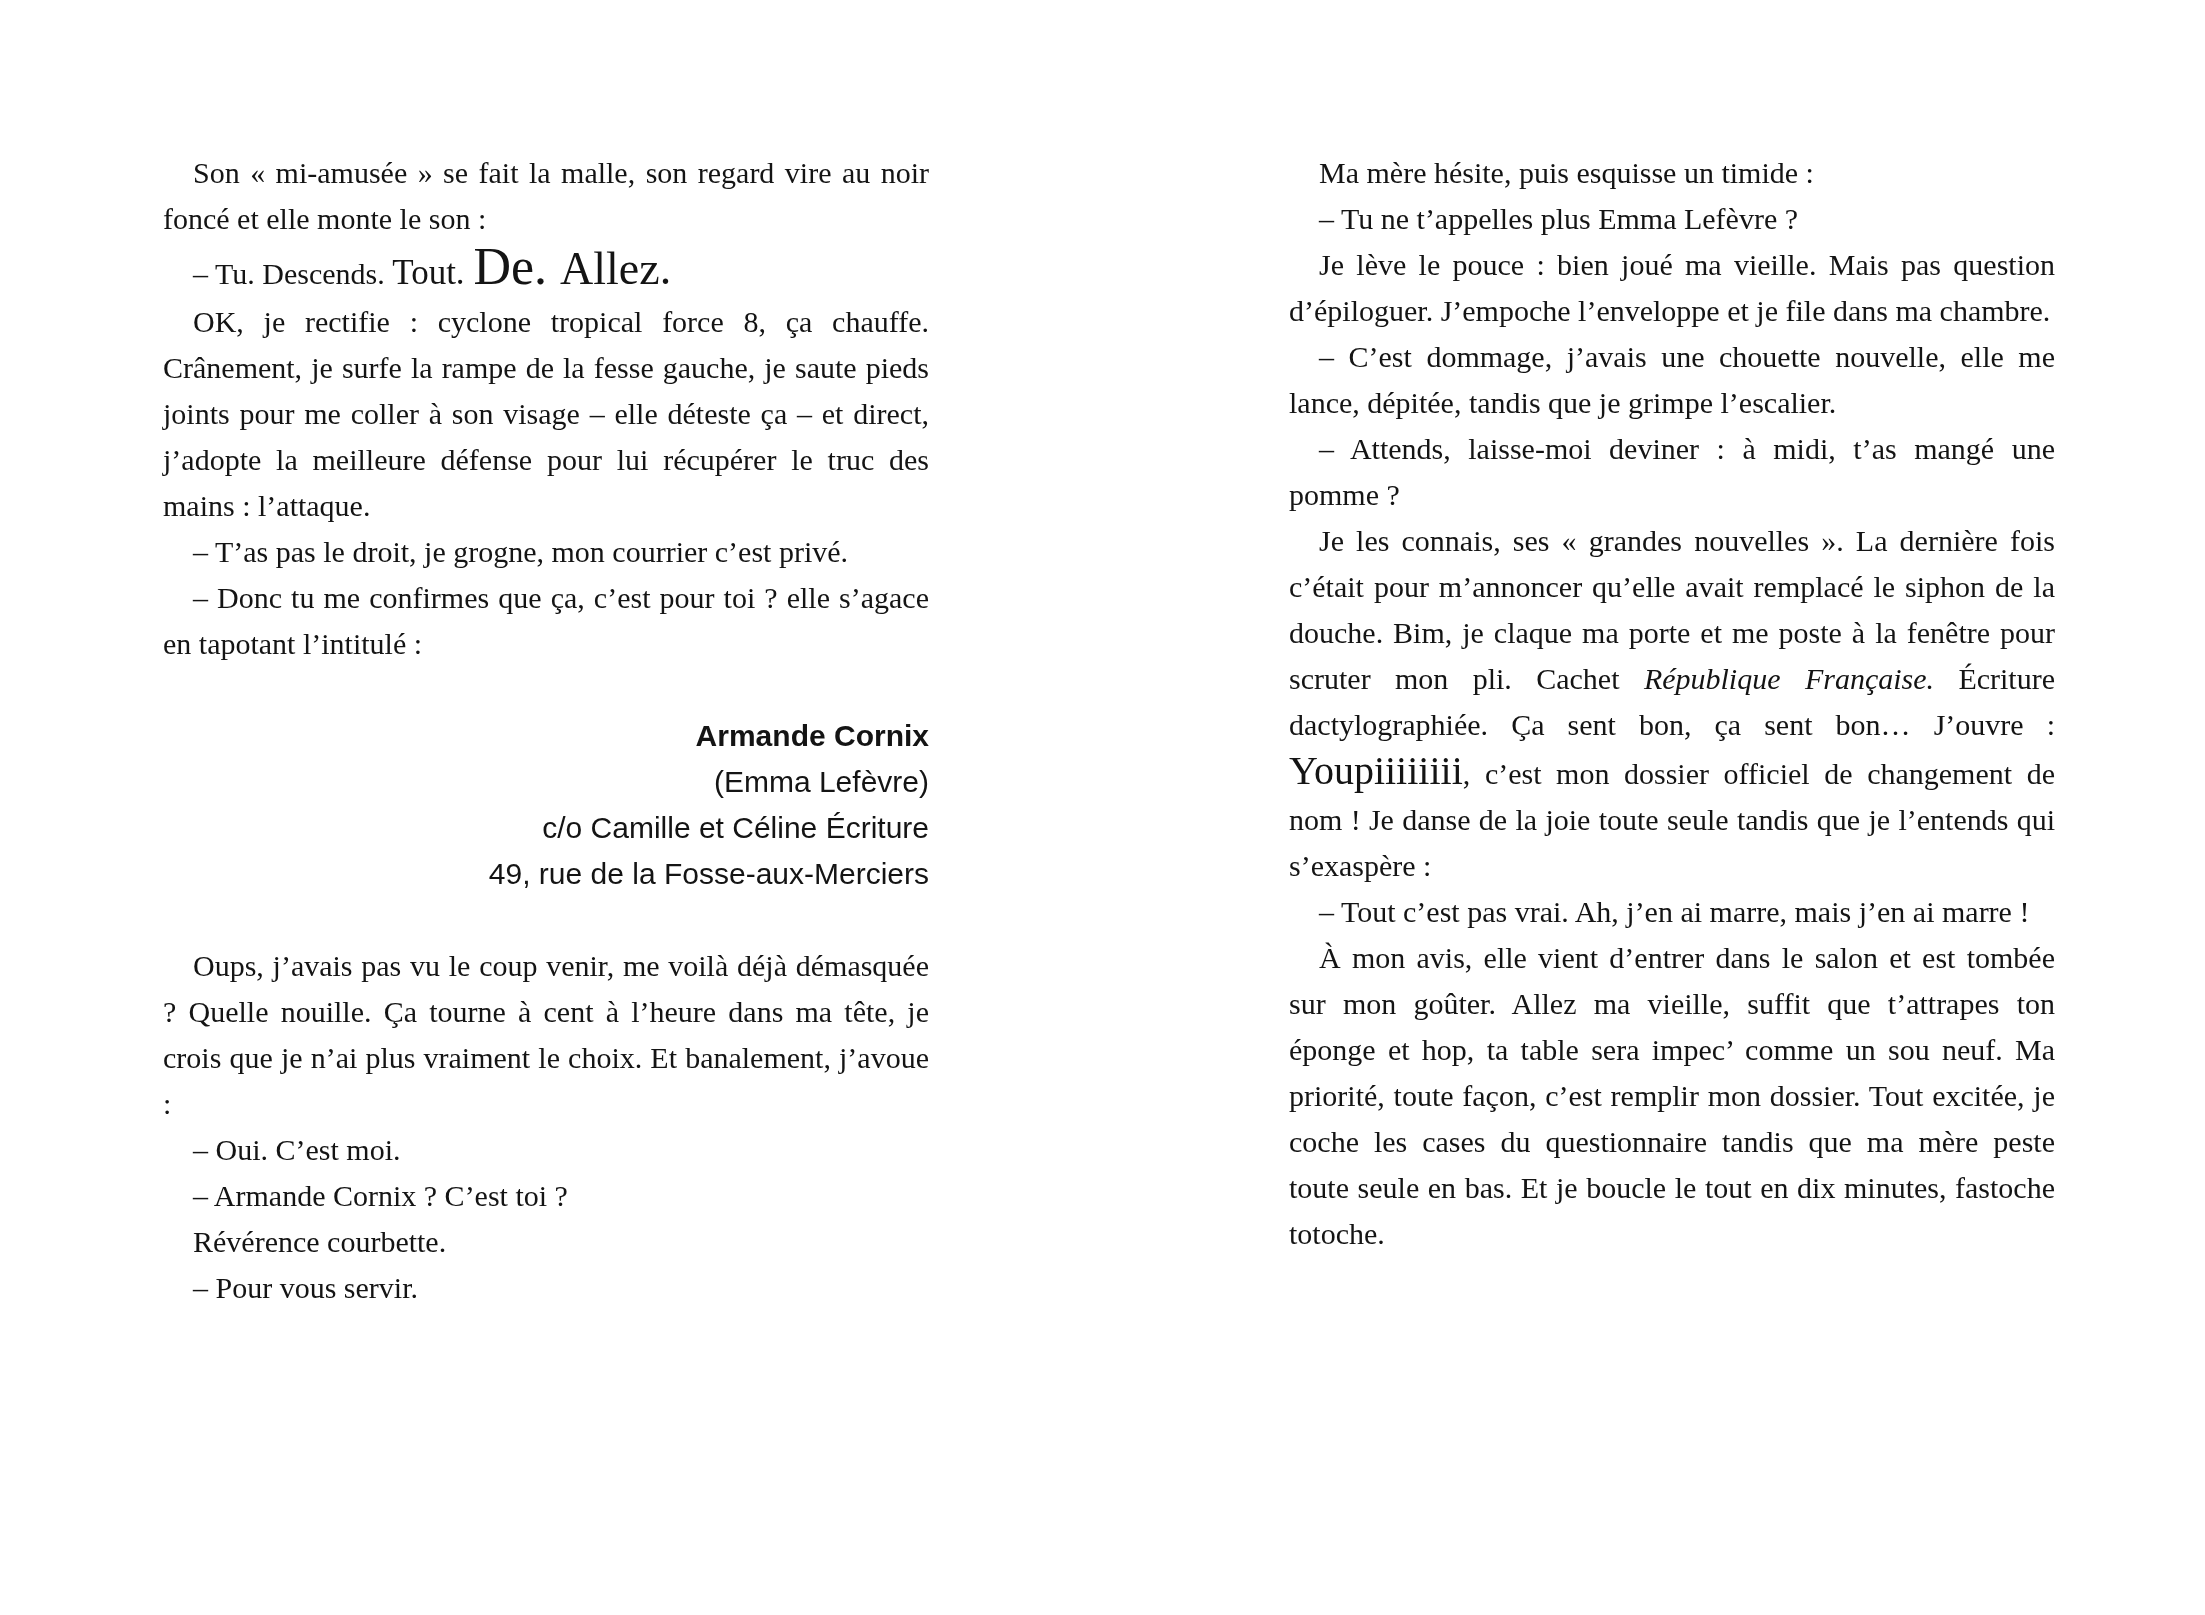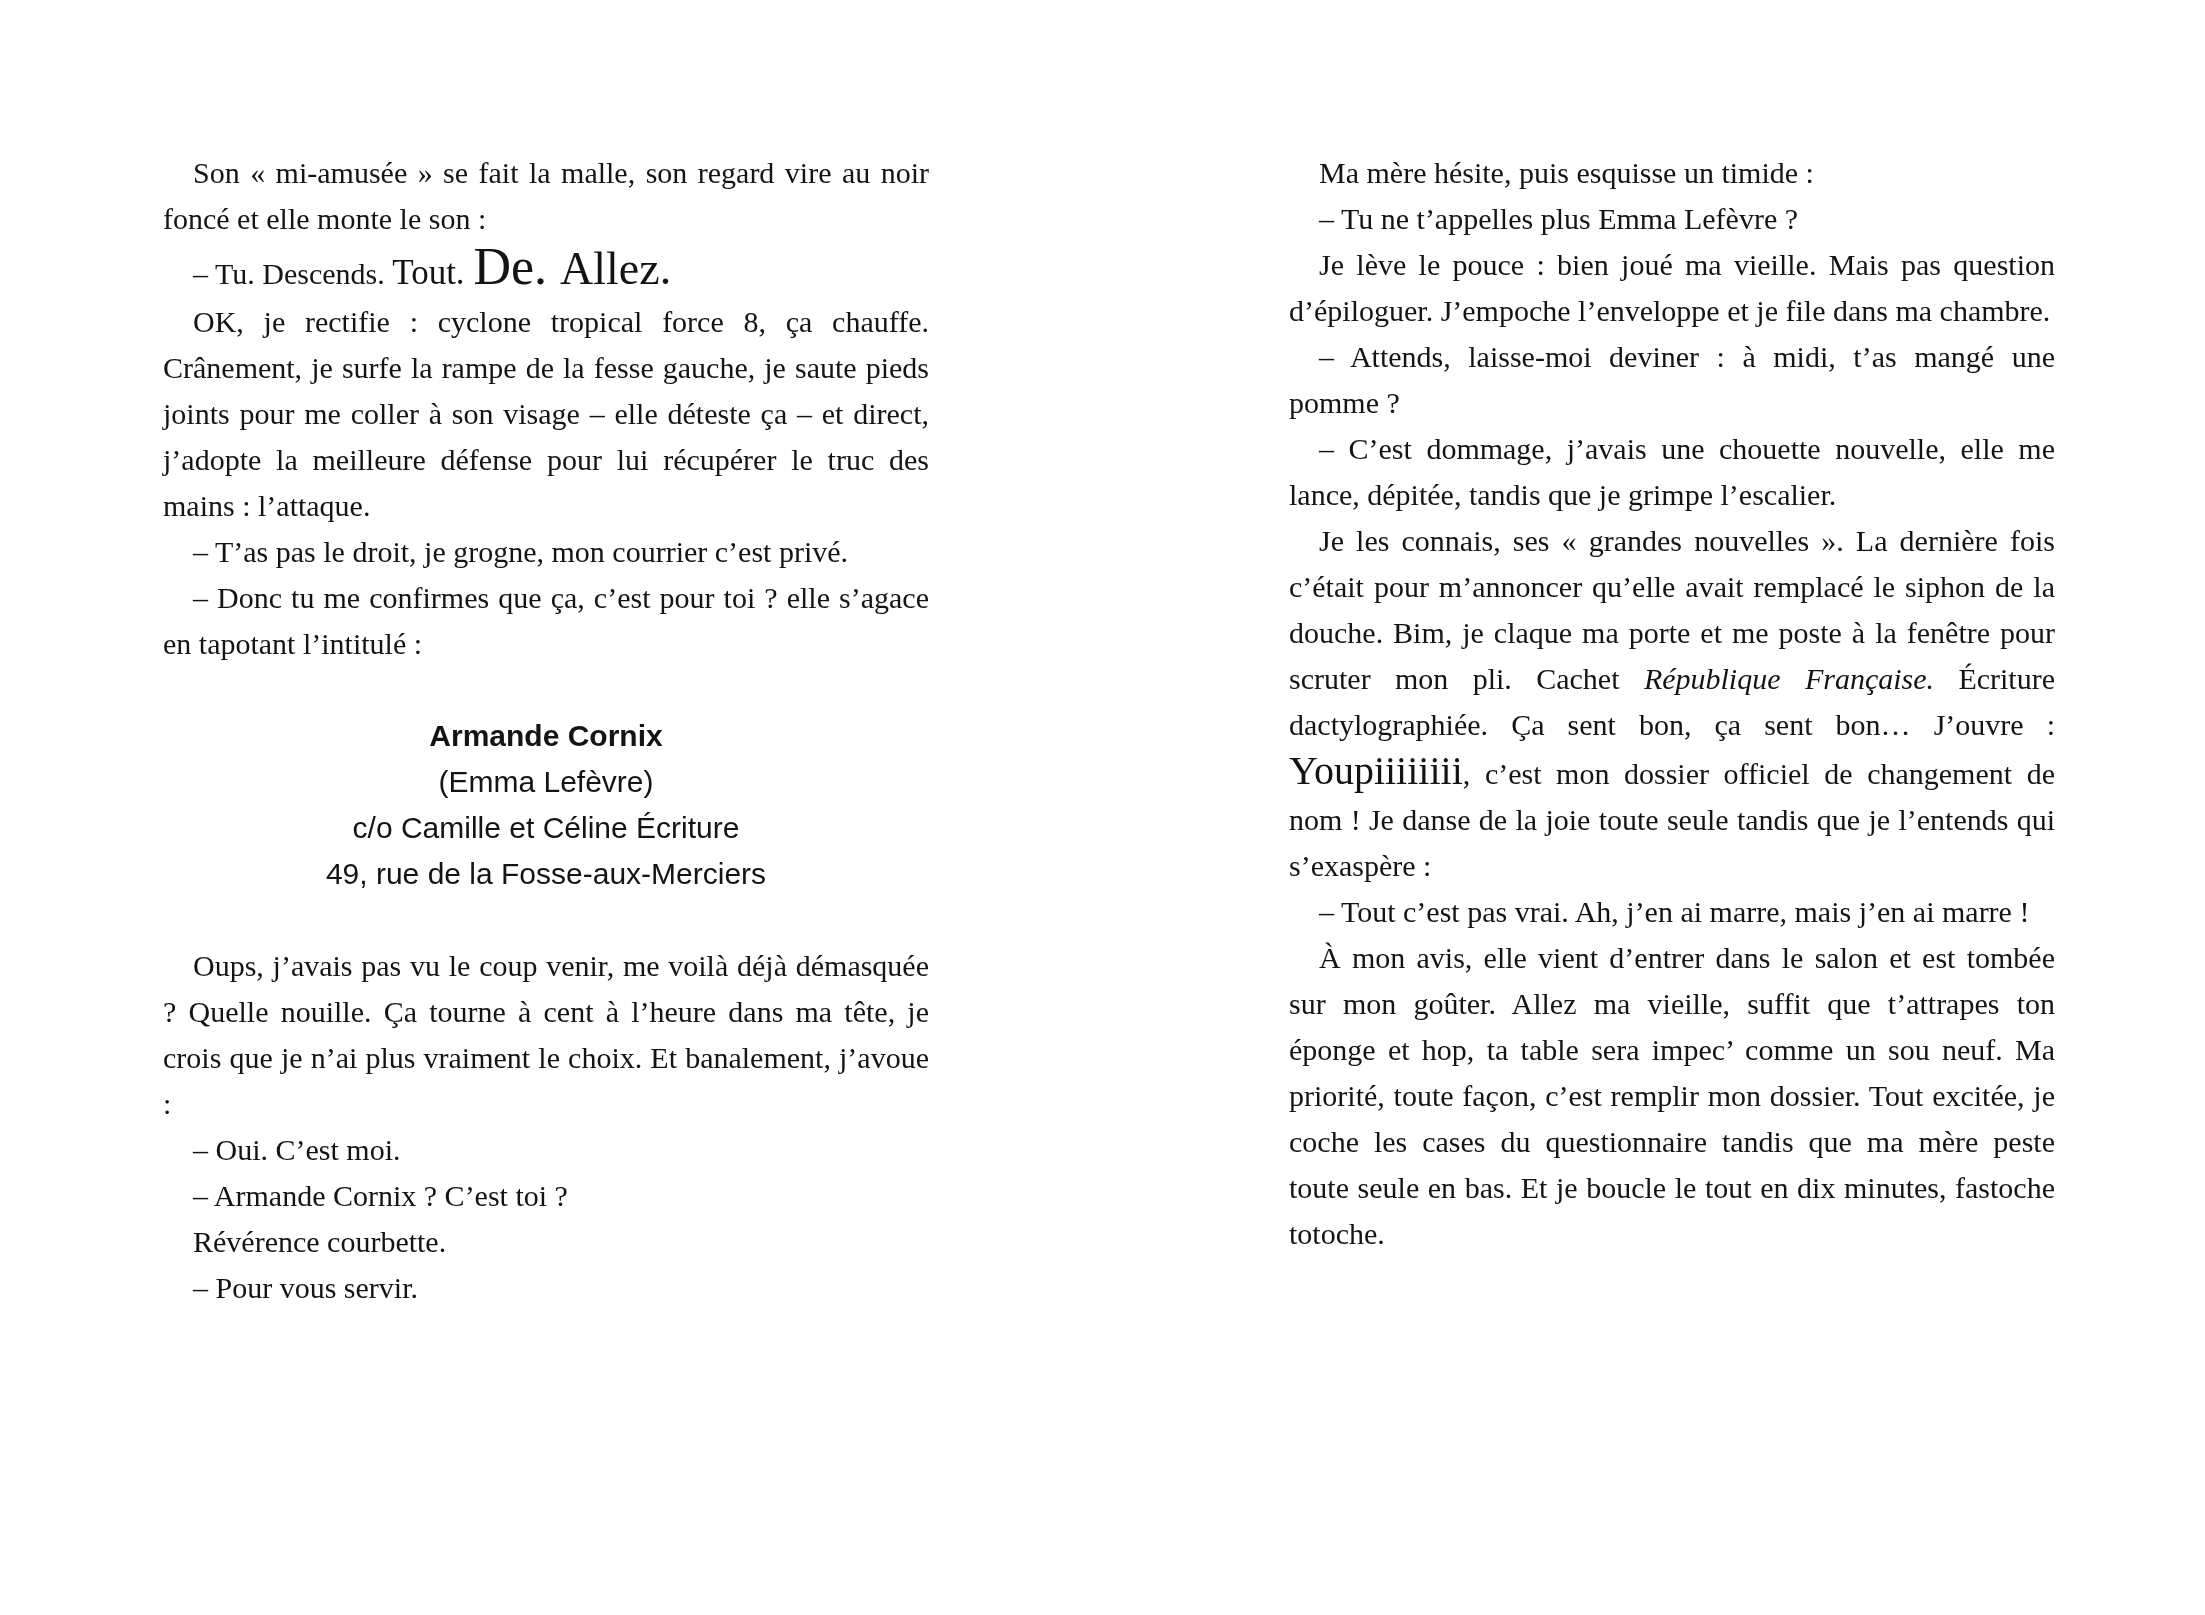--- a/index.html
+++ b/index.html
@@ -24,21 +24,21 @@
   .col-right { left: 1289px; }
   .col p { margin: 0; text-indent: 30px; }
   .shout { line-height: 50px; }
   .sz2 { font-size: 35px; }
   .sz3 { font-size: 52px; }
   .sz4 { font-size: 46px; }
   .big-inline { font-size: 40px; }
   .it { font-style: italic; }
   .address {
     font-family: "Liberation Sans", sans-serif;
-    text-align: center;
+    text-align: right;
     margin: 46px 0;
     line-height: 46px;
   }
   .address div { text-indent: 0; }
   .addr-name { font-weight: bold; }
   .page-num {
     position: absolute;
     top: 1478px;
     width: 766px;
     text-align: center;
@@ -84,23 +84,23 @@
 
   <div class="page-num page-num-left">8</div>
 
   <div class="col col-right">
     <p>Ma mère hésite, puis esquisse un timide :</p>
 
     <p>– Tu ne t’appelles plus Emma Lefèvre ?</p>
 
     <p>Je lève le pouce : bien joué ma vieille. Mais pas question d’épiloguer. J’empoche l’enveloppe et je file dans ma chambre.</p>
 
+    <p>– C’est dommage, j’avais une chouette nouvelle, elle me lance, dépitée, tandis que je grimpe l’escalier.</p>
+
     <p>– Attends, laisse-moi deviner : à midi, t’as mangé une pomme ?</p>
-
-    <p>– C’est dommage, j’avais une chouette nouvelle, elle me lance, dépitée, tandis que je grimpe l’escalier.</p>
 
     <p>
       <span>Je les connais, ses « grandes nouvelles ». La dernière fois c’était pour m’annoncer qu’elle avait remplacé le siphon de la douche. Bim, je claque ma porte et me poste à la fenêtre pour scruter mon pli. Cachet </span><span class="it">République Française.</span><span> Écriture dactylographiée. Ça sent bon, ça sent bon… J’ouvre : </span><span class="big-inline">Youpiiiiiiii</span><span>, c’est mon dossier officiel de changement de nom ! Je danse de la joie toute seule tandis que je l’entends qui s’exaspère :</span>
     </p>
 
     <p>– Tout c’est pas vrai. Ah, j’en ai marre, mais j’en ai marre !</p>
 
     <p>À mon avis, elle vient d’entrer dans le salon et est tombée sur mon goûter. Allez ma vieille, suffit que t’attrapes ton éponge et hop, ta table sera impec’ comme un sou neuf. Ma priorité, toute façon, c’est remplir mon dossier. Tout excitée, je coche les cases du questionnaire tandis que ma mère peste toute seule en bas. Et je boucle le tout en dix minutes, fastoche totoche.</p>
   </div>
 

